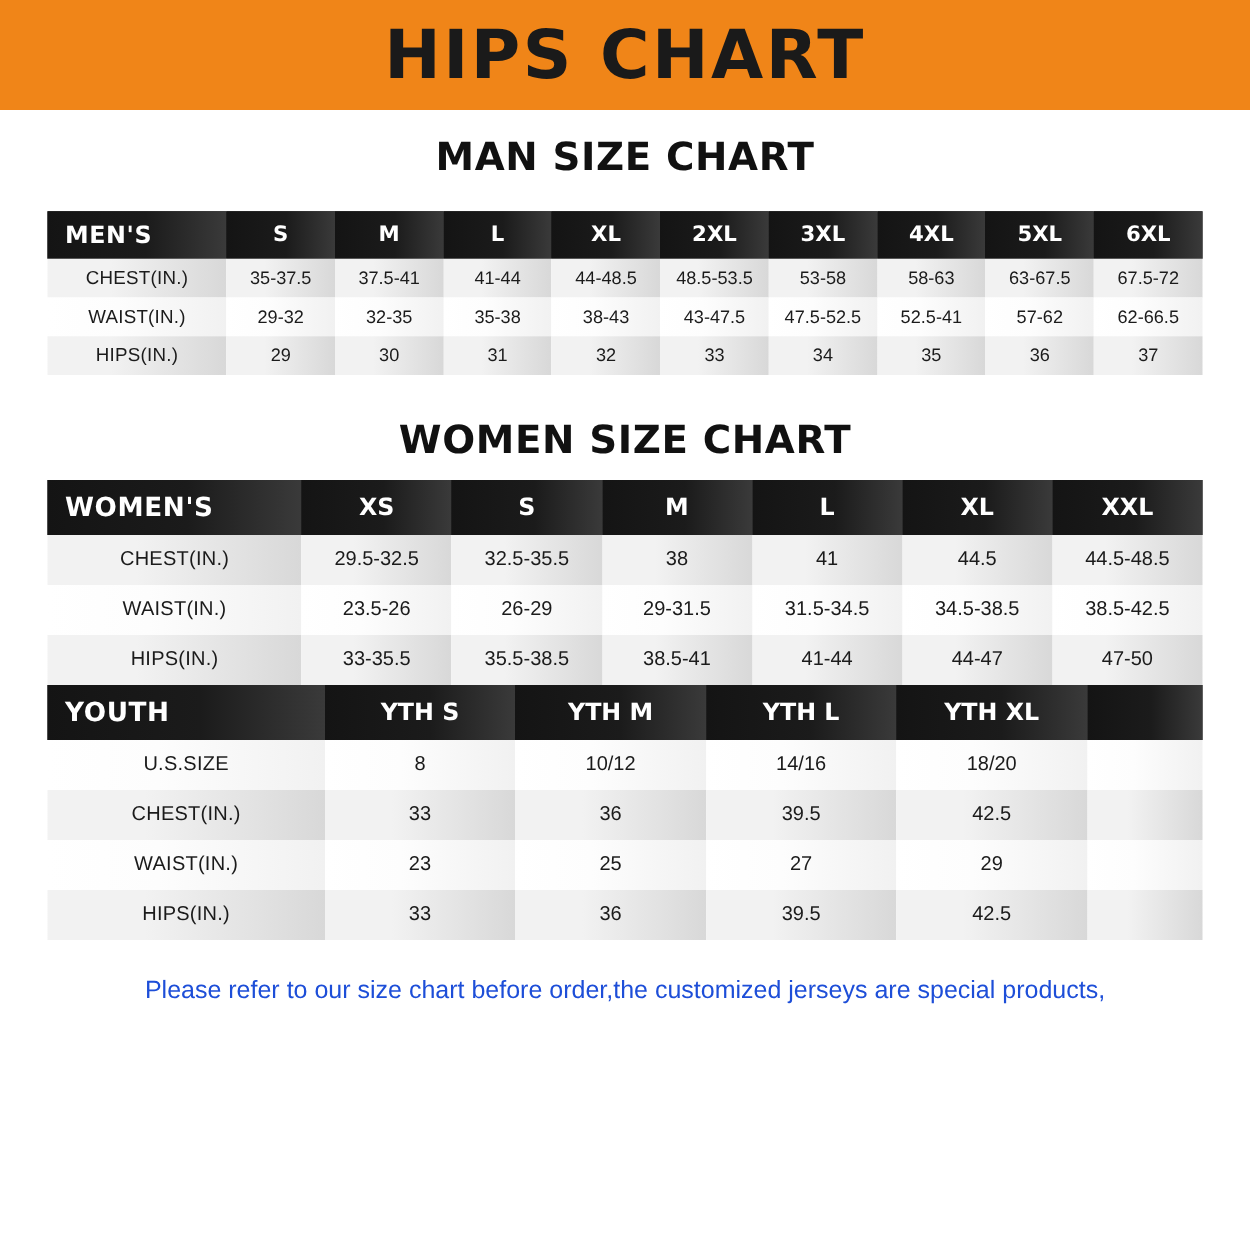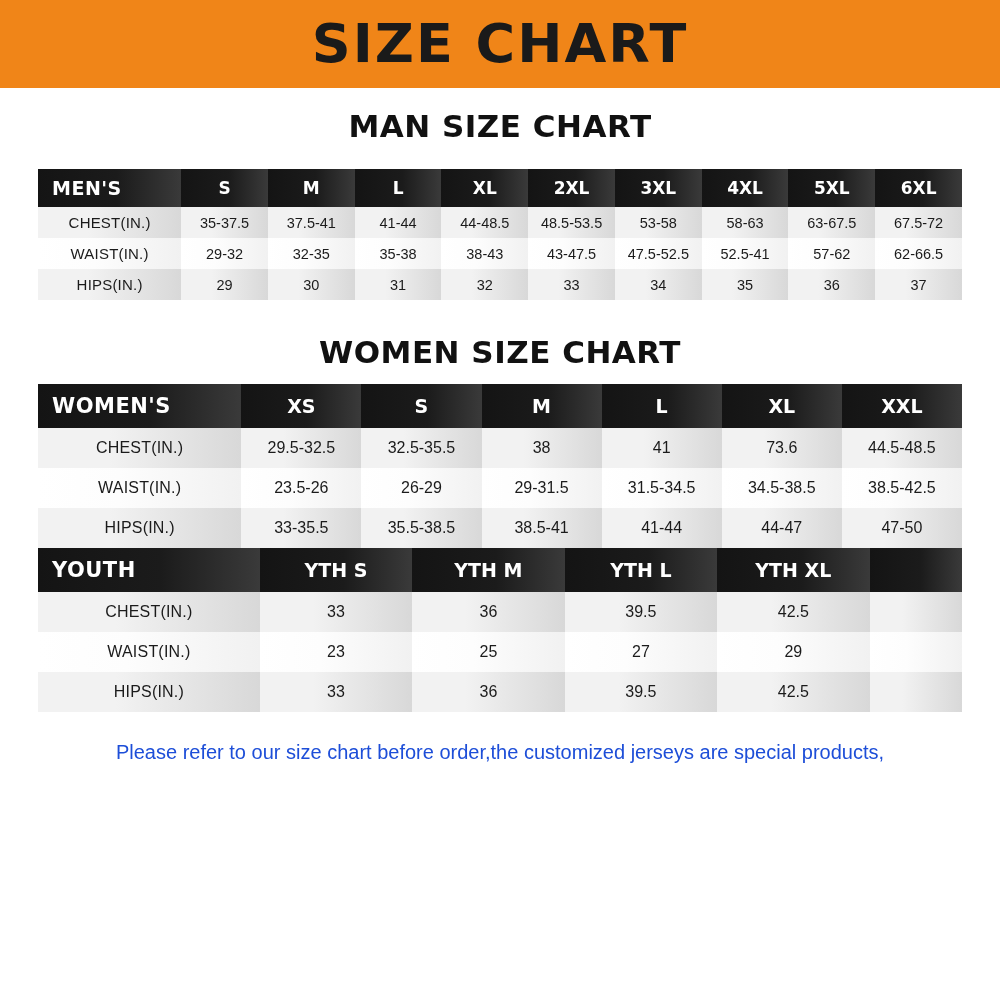--- a/index.html
+++ b/index.html
@@ -125,21 +125,21 @@
     line-height: 1.45;
   }
   .note div { white-space: nowrap; }
 </style>
 </head>
 <body>
 
 <div class="page">
 
   <div class="banner">
-    <h1 class="banner-title">SIZE CHART</h1>
+    <h1 class="banner-title">HIPS CHART</h1>
   </div>
 
   <h2 class="section-title sec-man-title">MAN SIZE CHART</h2>
   <div class="tbl-wrap">
     <table class="size">
       <colgroup>
         <col style="width:15.5%">
         <col span="9" style="width:9.39%">
       </colgroup>
       <thead>
@@ -215,21 +215,21 @@
           <th>XXL</th>
         </tr>
       </thead>
       <tbody>
         <tr class="zebra-a">
           <td class="rowlabel">CHEST(IN.)</td>
           <td>29.5-32.5</td>
           <td>32.5-35.5</td>
           <td>38</td>
           <td>41</td>
-          <td>73.6</td>
+          <td>44.5</td>
           <td>44.5-48.5</td>
         </tr>
         <tr class="zebra-b">
           <td class="rowlabel">WAIST(IN.)</td>
           <td>23.5-26</td>
           <td>26-29</td>
           <td>29-31.5</td>
           <td>31.5-34.5</td>
           <td>34.5-38.5</td>
           <td>38.5-42.5</td>
@@ -258,20 +258,28 @@
         <tr>
           <th class="rowlabel">YOUTH</th>
           <th>YTH S</th>
           <th>YTH M</th>
           <th>YTH L</th>
           <th>YTH XL</th>
           <th></th>
         </tr>
       </thead>
       <tbody>
+        <tr class="zebra-b">
+          <td class="rowlabel">U.S.SIZE</td>
+          <td>8</td>
+          <td>10/12</td>
+          <td>14/16</td>
+          <td>18/20</td>
+          <td></td>
+        </tr>
         <tr class="zebra-a">
           <td class="rowlabel">CHEST(IN.)</td>
           <td>33</td>
           <td>36</td>
           <td>39.5</td>
           <td>42.5</td>
           <td></td>
         </tr>
         <tr class="zebra-b">
           <td class="rowlabel">WAIST(IN.)</td>

